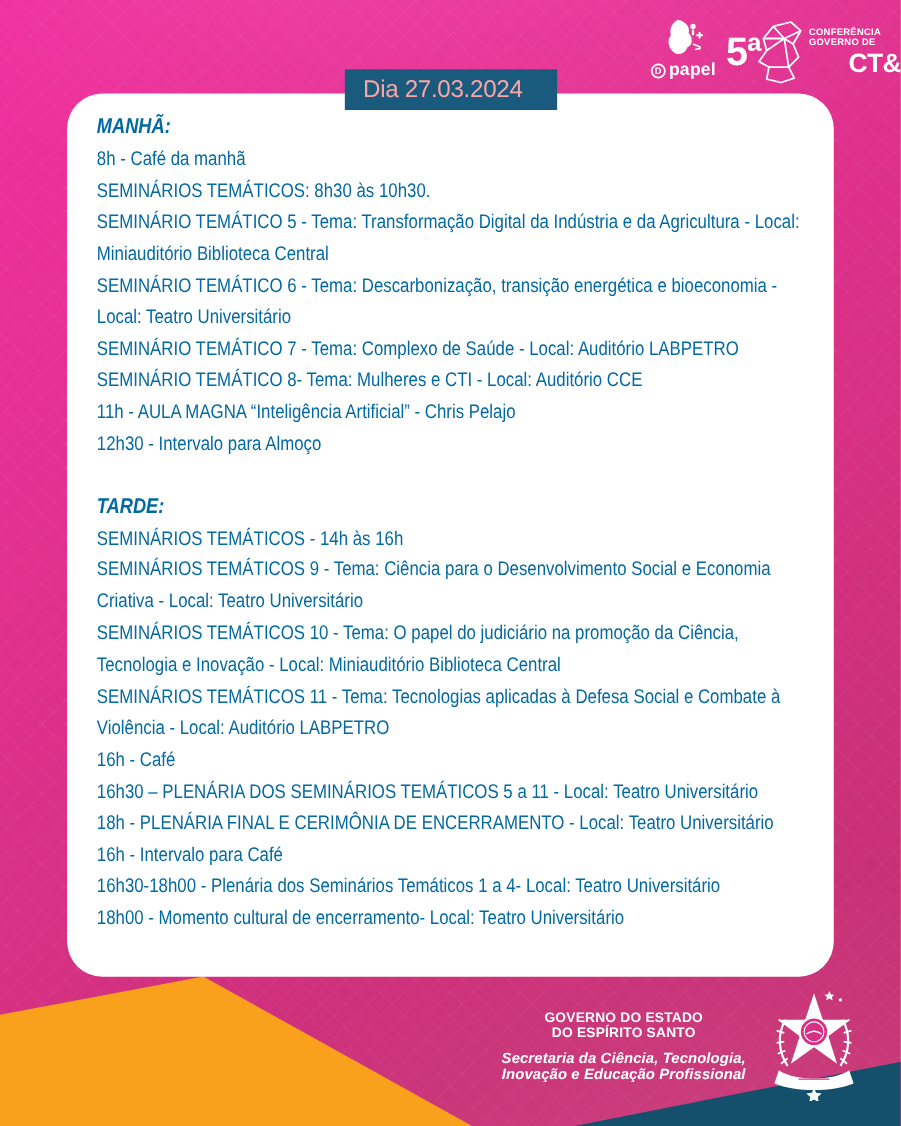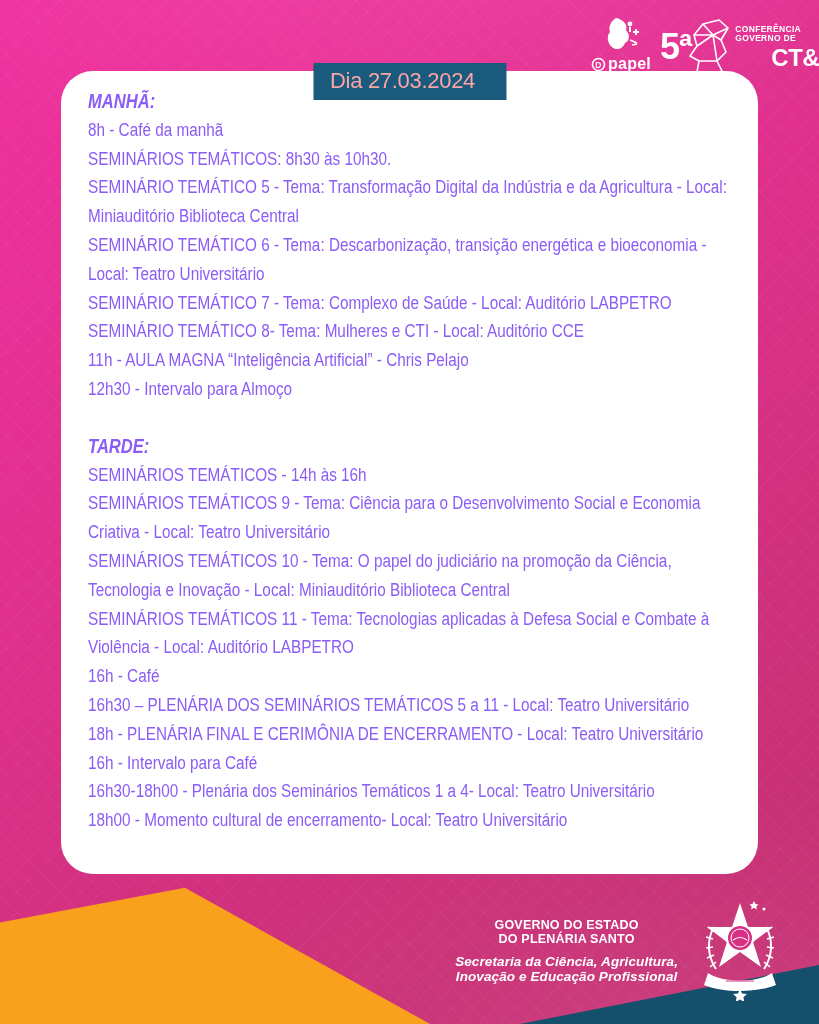--- a/index.html
+++ b/index.html
@@ -63,24 +63,24 @@
   .logo-conference .big-label{font-size:24px;font-weight:800;line-height:24px;letter-spacing:-.5px;margin-top:2px;margin-left:36px;}
   
   .date-badge{
     position:absolute;left:50%;top:63px;transform:translateX(-50%);z-index:6;
     background:#1a5a7d;color:#fca5a5;
     font-weight:400;font-size:22px;letter-spacing:-.3px;
     padding:5px 31px 6px 17px;
   }
   
   .card{
-    position:absolute;left:61px;top:71px;width:697px;height:803px;z-index:4;
+    position:absolute;left:61px;top:85px;width:697px;height:803px;z-index:4;
     background:#ffffff;border-radius:32px;
     padding:16px 0 0 27px;box-sizing:border-box;overflow:hidden;
-    color:#8b5cf6;
+    color:#0369a1;
   }
   .sched{
     width:762px;transform:scaleX(0.85);transform-origin:top left;
     font-size:18px;line-height:28.8px;letter-spacing:0;
   }
   .sec-title{font-weight:700;font-style:italic;font-size:19.5px;}
   .sec-title.tarde{margin-top:28px;}
   .line{display:block;}
   
   .footer-text{
@@ -166,23 +166,23 @@
       <div class="line">16h30 – PLENÁRIA DOS SEMINÁRIOS TEMÁTICOS 5 a 11 - Local: Teatro Universitário</div>
       <div class="line">18h - PLENÁRIA FINAL E CERIMÔNIA DE ENCERRAMENTO - Local: Teatro Universitário</div>
       <div class="line">16h - Intervalo para Café</div>
       <div class="line">16h30-18h00 - Plenária dos Seminários Temáticos 1 a 4- Local: Teatro Universitário</div>
       <div class="line">18h00 - Momento cultural de encerramento- Local: Teatro Universitário</div>
     </div>
   </div>
 
   <div class="footer-text">
     <div class="gov-line">GOVERNO DO ESTADO</div>
-    <div class="gov-line">DO PLENÁRIA SANTO</div>
+    <div class="gov-line">DO ESPÍRITO SANTO</div>
     <div class="sec-block">
-      <div class="sec-line">Secretaria da Ciência, Agricultura,</div>
+      <div class="sec-line">Secretaria da Ciência, Tecnologia,</div>
       <div class="sec-line">Inovação e Educação Profissional</div>
     </div>
   </div>
 
   <div class="crest">
     <svg width="88" height="104" viewBox="0 0 88 104">
       <g fill="none" stroke="#fff" stroke-width="1.5">
 
         <path d="M44,6 L52,30 L77,30 L57,45 L65,70 L44,55 L23,70 L31,45 L11,30 L36,30 Z" fill="#fff" stroke="none"></path>
         <circle cx="44" cy="41" r="13" fill="#d83085" stroke="#fff" stroke-width="2"></circle>

